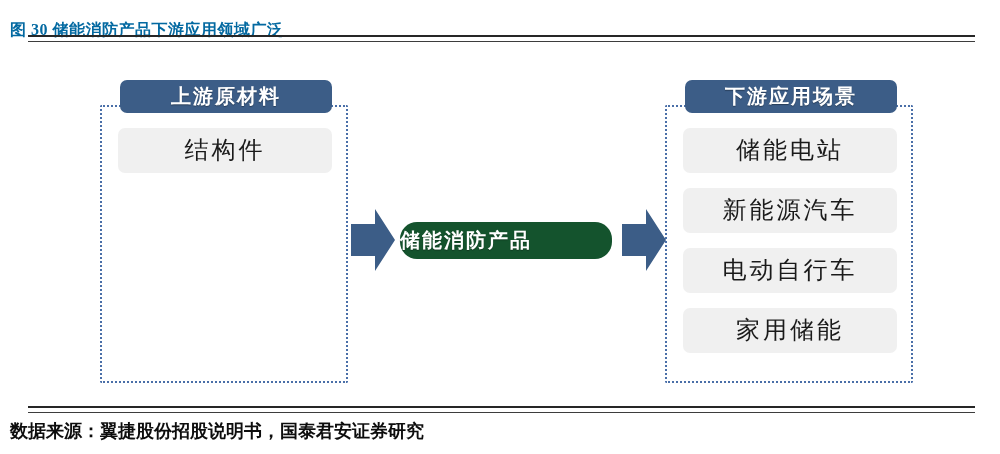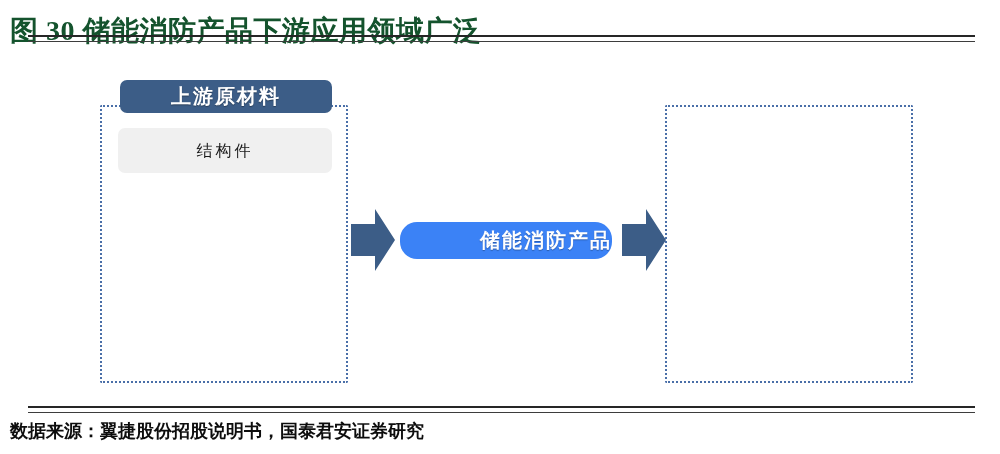--- a/index.html
+++ b/index.html
@@ -12,24 +12,24 @@
     height: 454px;
     position: relative;
     font-family: "Liberation Serif", "DejaVu Serif", serif;
     overflow: hidden;
   }
 
   
   #figure-title {
     position: absolute;
     left: 10px;
-    top: 12px;
-    font-size: 28px;
-    font-weight: bold;
-    color: #14532d;
+    top: 20px;
+    font-size: 16px;
+    font-weight: bold;
+    color: #0369a1;
     letter-spacing: 0.5px;
     white-space: nowrap;
     font-family: "Liberation Serif", "DejaVu Serif", serif;
   }
 
   
   .rule {
     position: absolute;
     left: 28px;
     width: 947px;
@@ -118,41 +118,41 @@
   #column-downstream .group-header { margin-left: 2px; }
 
   .item-box {
     width: 214px;
     height: 45px;
     line-height: 45px;
     background: #F0F0F0;
     border-radius: 7px;
     color: #1a1a1a;
     text-align: center;
-    font-size: 16px;
+    font-size: 24px;
     letter-spacing: 3px;
     margin-top: 15px;
     box-sizing: border-box;
     position: relative;
     z-index: 2;
     font-family: "Liberation Serif", "DejaVu Serif", serif;
   }
 
   
   #center-box {
     position: absolute;
     left: 388px;
     top: 182px;
     width: 212px;
     height: 37px;
     line-height: 37px;
-    background: #3b82f6;
+    background: #14532d;
     border-radius: 17px;
     color: #ffffff;
-    text-align: right;
+    text-align: left;
     font-size: 20px;
     font-weight: bold;
     letter-spacing: 2px;
     text-shadow: 0 1px 1px rgba(0,0,0,0.30);
     box-sizing: border-box;
     font-family: "Liberation Serif", "DejaVu Serif", serif;
   }
 
   
   .block-arrow {
@@ -189,18 +189,25 @@
   </div>
 
   <div id="center-box">储能消防产品</div>
 
   <div class="block-arrow" id="arrow-right">
     <svg width="44" height="64" viewBox="0 0 44 64" xmlns="http://www.w3.org/2000/svg">
       <polygon points="0,16 24,16 24,1 44,32 24,63 24,48 0,48" fill="#3C5D87"></polygon>
     </svg>
   </div>
 
+  <div class="column" id="column-downstream">
+    <div class="group-header">下游应用场景</div>
+    <div class="item-box">储能电站</div>
+    <div class="item-box">新能源汽车</div>
+    <div class="item-box">电动自行车</div>
+    <div class="item-box">家用储能</div>
+  </div>
 
 </div>
 
 <div class="rule" id="rule-bottom"></div>
 
 <div id="source-note">数据来源：翼捷股份招股说明书，国泰君安证券研究</div>
 
 </body></html>

